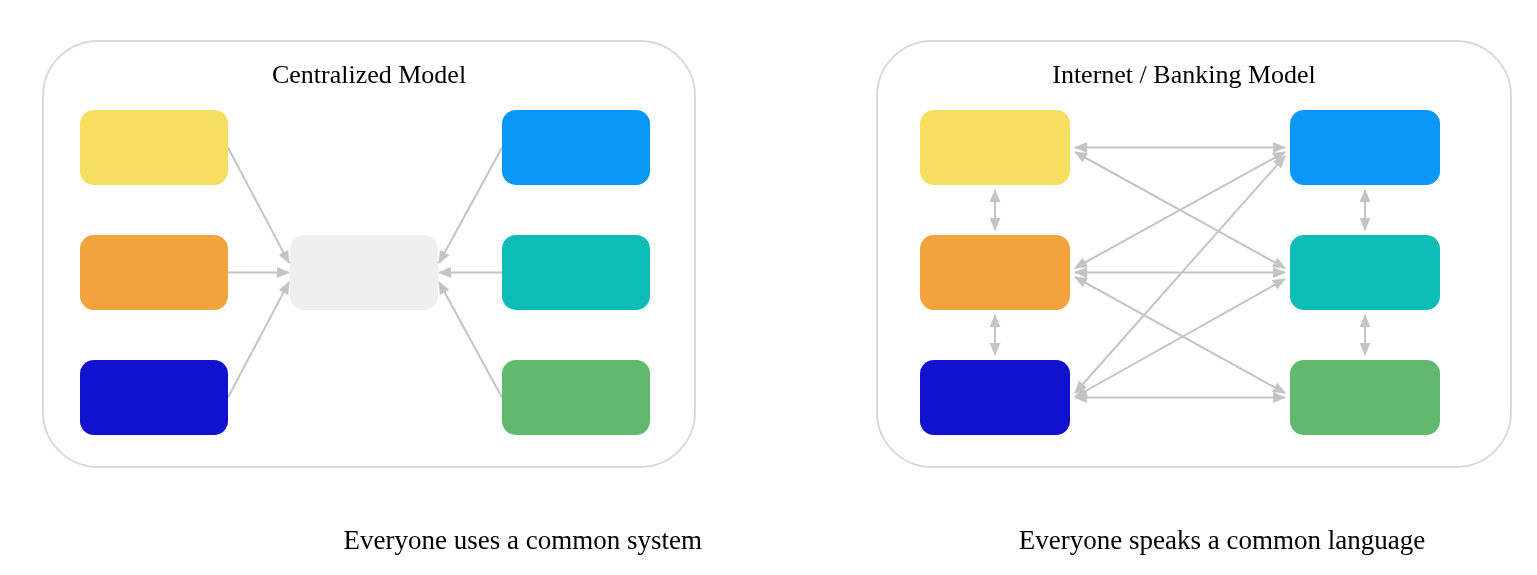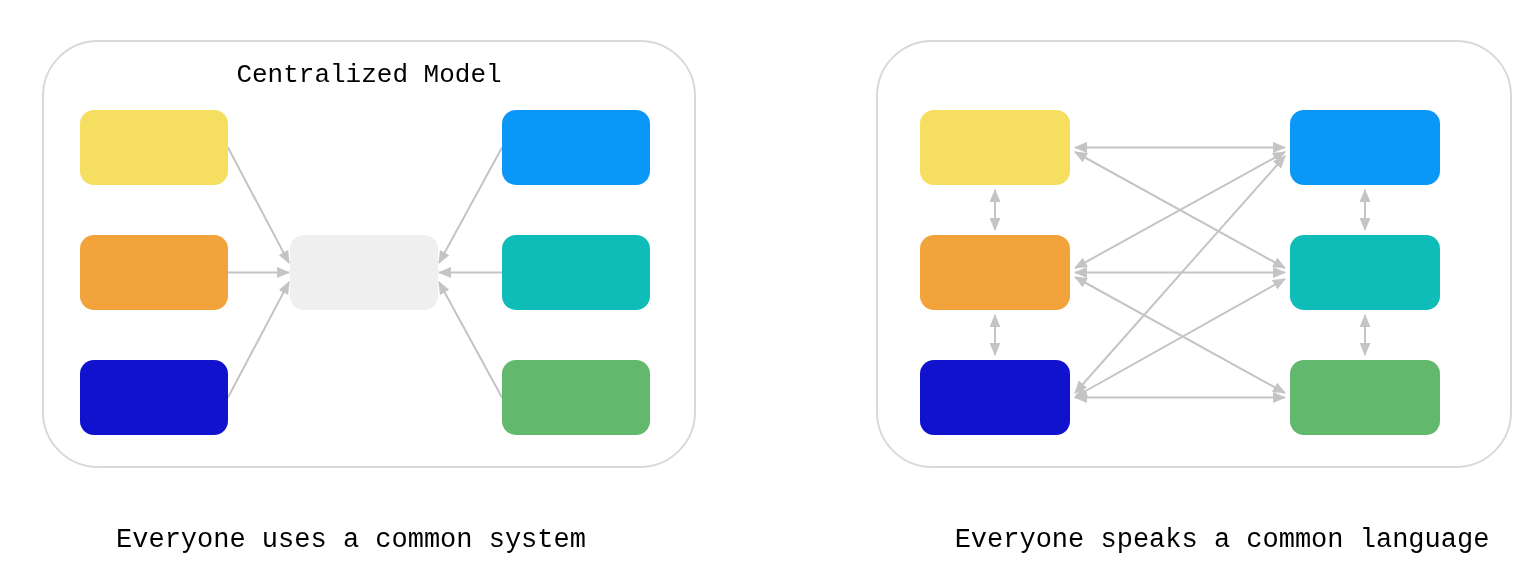--- a/index.html
+++ b/index.html
@@ -1,20 +1,20 @@
 <!DOCTYPE html>
 <html><head>
 <meta charset="utf-8">
 <style>
   html,body{margin:0;padding:0;background:#ffffff;}
   .canvas{
     position:relative;
     width:1537px;height:575px;
     background:#ffffff;
-    font-family:Liberation Mono, monospace;
+    font-family:Liberation Serif, serif;
     overflow:hidden;
   }
   .panel{
     position:absolute;
     border:2px solid #d9d9d9;
     border-radius:56px;
     background:#ffffff;
     box-sizing:border-box;
   }
   .panel-left{left:42px;top:40px;width:654px;height:428px;}
@@ -39,21 +39,21 @@
   .node-sm{width:148px;}
   .caption{
     position:absolute;
     top:524px;
     font-size:27px;
     line-height:32px;
     color:#000000;
     text-align:center;
     z-index:3;
   }
-  .caption-left{left:24px;width:654px;}
+  .caption-left{left:48px;width:654px;text-align:right;}
   .caption-right{left:904px;width:636px;}
   svg.arrows{
     position:absolute;left:0;top:0;
     z-index:1;
     pointer-events:none;
   }
   svg.arrows line{stroke-width:2;fill:none;}
 </style>
 </head>
 <body>
@@ -92,20 +92,21 @@
 
       <line x1="1075" y1="152" x2="1285" y2="268" marker-start="url(#ah)" marker-end="url(#ah)" stroke="#c4c4c4"></line>
       <line x1="1075" y1="268" x2="1285" y2="152" marker-start="url(#ah)" marker-end="url(#ah)" stroke="#c4c4c4"></line>
       <line x1="1075" y1="277" x2="1285" y2="393" marker-start="url(#ah)" marker-end="url(#ah)" stroke="#c4c4c4"></line>
       <line x1="1075" y1="393" x2="1285" y2="156" marker-start="url(#ah)" marker-end="url(#ah)" stroke="#c4c4c4"></line>
       <line x1="1075" y1="397" x2="1285" y2="279" marker-start="url(#ah)" marker-end="url(#ah)" stroke="#c4c4c4"></line>
     </g>
   </svg>
 
   <div class="panel-title title-left">Centralized Model</div>
+  <div class="panel-title title-right">Internet / Banking Model</div>
 
   <div class="node node-sm" style="left: 80px; top: 110px; background: rgb(245, 222, 96);"></div>
   <div class="node node-sm" style="left: 80px; top: 235px; background: rgb(242, 163, 60);"></div>
   <div class="node node-sm" style="left: 80px; top: 360px; background: rgb(17, 18, 205);"></div>
   <div class="node node-sm" style="left: 502px; top: 110px; background: rgb(10, 151, 247);"></div>
   <div class="node node-sm" style="left: 502px; top: 235px; background: rgb(14, 188, 184);"></div>
   <div class="node node-sm" style="left: 502px; top: 360px; background: rgb(98, 185, 109);"></div>
   <div class="node node-sm" style="left: 290px; top: 235px; background: rgb(239, 239, 239);"></div>
 
   <div class="node" style="left: 920px; top: 110px; background: rgb(245, 222, 96);"></div>

